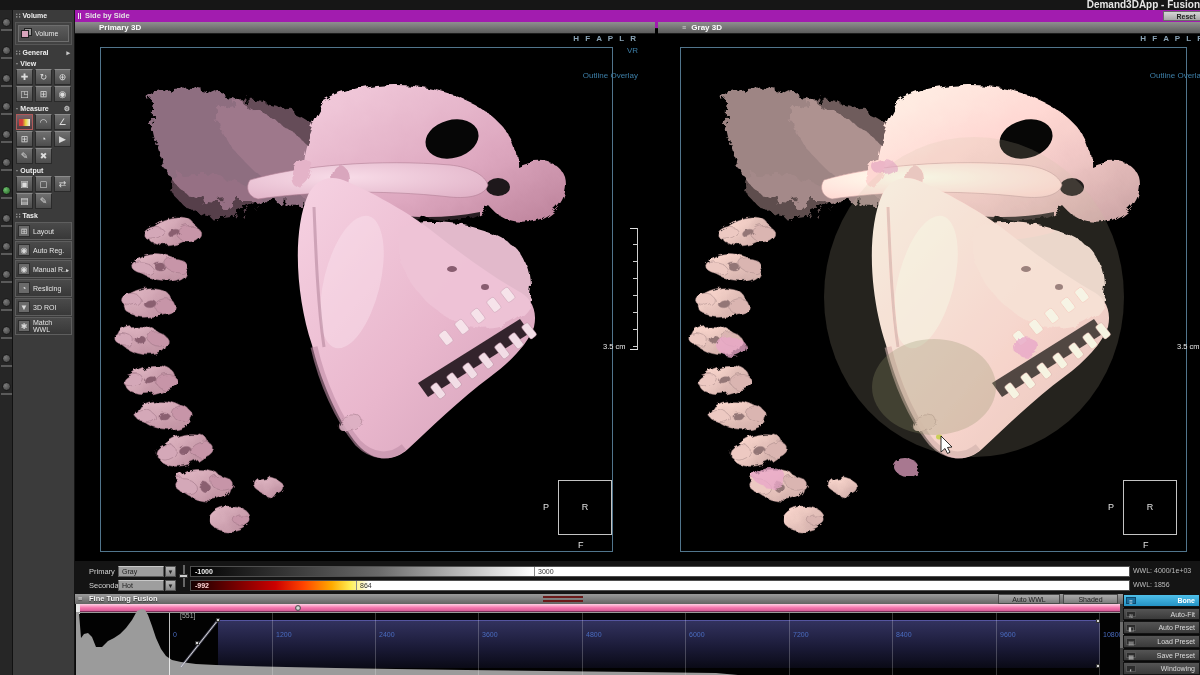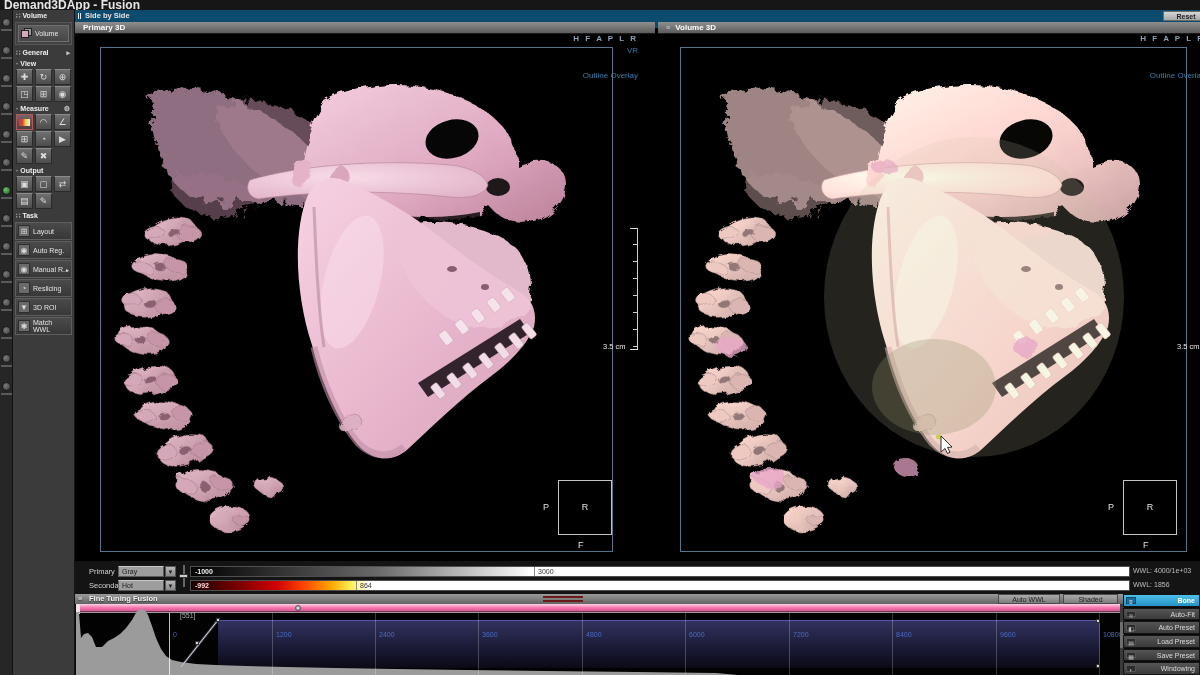--- a/index.html
+++ b/index.html
@@ -3,21 +3,21 @@
 <meta charset="utf-8">
 <style>
   * { margin:0; padding:0; box-sizing:border-box; }
   html,body { width:1200px; height:675px; overflow:hidden; background:#000;
     font-family:"Liberation Sans", sans-serif; }
   .abs { position:absolute; }
   body { position:relative; }
 
   
   .titlebar { left:0; top:0; width:1200px; height:10px; background:#161616;
-    color:#e6e6e6; font-size:12px; font-weight:bold; line-height:10px; padding-left:4px; }
+    color:#e6e6e6; font-size:10px; font-weight:bold; line-height:10px; padding-left:4px;text-align:right; }
 
   
   .leftstrip { left:0; top:10px; width:13px; height:665px; background:#262626; border-right:1px solid #111; }
   .stripicon { position:absolute; left:2px; width:9px; height:9px; border-radius:50%;
     background:radial-gradient(circle at 35% 35%, #7a7a7a, #3c3c3c); border:1px solid #1a1a1a; }
   .stripicon.green { background:radial-gradient(circle at 35% 35%, #6fc06f, #1e5a1e); }
   .striplbl { position:absolute; left:1px; width:11px; height:2px; background:#5a5a5a; }
 
   
   .sidebar { left:13px; top:10px; width:62px; height:665px; background:#3b3b3b;
@@ -52,34 +52,34 @@
   .rlabel { font-size:7px; color:#dcdcdc; margin-bottom:2px; }
   .radio { display:flex; align-items:center; gap:3px; font-size:7px; color:#dcdcdc; margin:2px 0 0 6px; }
   .radio .dot { width:6px; height:6px; border-radius:50%; border:1px solid #c8c8c8; background:#2c2c2c; }
   .radio.sel .dot { background:radial-gradient(#ffffff 40%, #2c2c2c 60%); }
   .analysisbtn { position:relative; margin:5px auto 0 auto; width:46px; height:13px;
     background:linear-gradient(#ececec,#bdbdbd); border:1px solid #8a8a8a;
     font-size:7.5px; font-weight:bold; color:#1e1e1e; text-align:center; line-height:12px; }
   .analysisbtn .sub { position:absolute; right:1px; bottom:0; font-size:5px; color:#444; }
 
   
-  .layoutbar { left:75px; top:10px; width:1125px; height:19px; background:#0c4a6e;
+  .layoutbar { left:75px; top:10px; width:1125px; height:19px; background:#a21caf;
     border-bottom:1px solid #101010; color:#e4e4e4; font-size:7.5px; font-weight:bold; line-height:12px; }
   .layoutbar .gripbars { position:absolute; left:3px; top:3px; width:3px; height:6px;
     border-left:1px solid #e8e8e8; border-right:1px solid #e8e8e8; }
   .layoutbar .lbl { margin-left:10px; }
   .resetbtn { position:absolute; left:1088px; top:1px; width:46px; height:10px;
     background:linear-gradient(#d6d6d6,#a8a8a8); border:1px solid #6a6a6a;
     color:#222; font-size:7px; font-weight:bold; text-align:center; line-height:9px; }
 
   
   .vp { overflow:hidden; }
   .vphead { position:absolute; left:0; top:0; right:0; height:12px;
     background:linear-gradient(#8f8f8f,#5c5c5c); border-bottom:1px solid #1c1c1c;
-    color:#fdfdfd; font-size:8px; font-weight:bold; line-height:12px; padding-left:8px; }
+    color:#fdfdfd; font-size:8px; font-weight:bold; line-height:12px; padding-left:24px; }
   .vphead .grip { font-weight:normal; color:#d8d8d8; margin-right:3px; font-size:7px; }
   .vpcontent { position:absolute; left:0; top:12px; right:0; bottom:0; background:#000; overflow:hidden; }
   .vp-left { left:75px; top:22px; width:580px; height:538px; }
   .vp-right { left:658px; top:22px; width:542px; height:538px; }
   .frame { position:absolute; border:1px solid #51758c; }
   .orientblock { position:absolute; top:0; text-align:right; }
   .orientblock .hfaplr { font-size:8px; letter-spacing:2px; color:#8aa3b5; font-weight:bold; }
   .orientblock .vr { font-size:8px; color:#3d7fa8; margin-top:3px; }
   .orientblock .ovl { font-size:8px; color:#3d7fa8; margin-top:16px; }
   .ruler { position:absolute; width:6px; }
@@ -457,21 +457,21 @@
       <span class="c">R</span>
     </div>
     <span class="cubeP" style="left:468px;top:468px">P</span>
     <span class="cubeF" style="left:503px;top:506px">F</span>
   </div>
 </div>
 
 <div class="abs vp vp-right">
   <div class="vphead">
     <span class="grip">≡</span>
-    <span>Volume 3D</span>
+    <span>Gray 3D</span>
   </div>
   <div class="vpcontent">
     <div class="fusedwrap abs" style="left:0;top:0;width:542px;height:526px">
       <svg class="abs" style="left:16px;top:13px" width="513" height="505">
           <use href="#skull-sym"></use>
         </svg>
     </div>
     <svg class="abs" style="left:16px;top:13px" width="513" height="505">
       <ellipse cx="300" cy="250" rx="150" ry="160" fill="#cfc3a6" opacity="0.18"></ellipse>
       <ellipse cx="260" cy="340" rx="62" ry="48" fill="#8f8f68" opacity="0.28"></ellipse>

